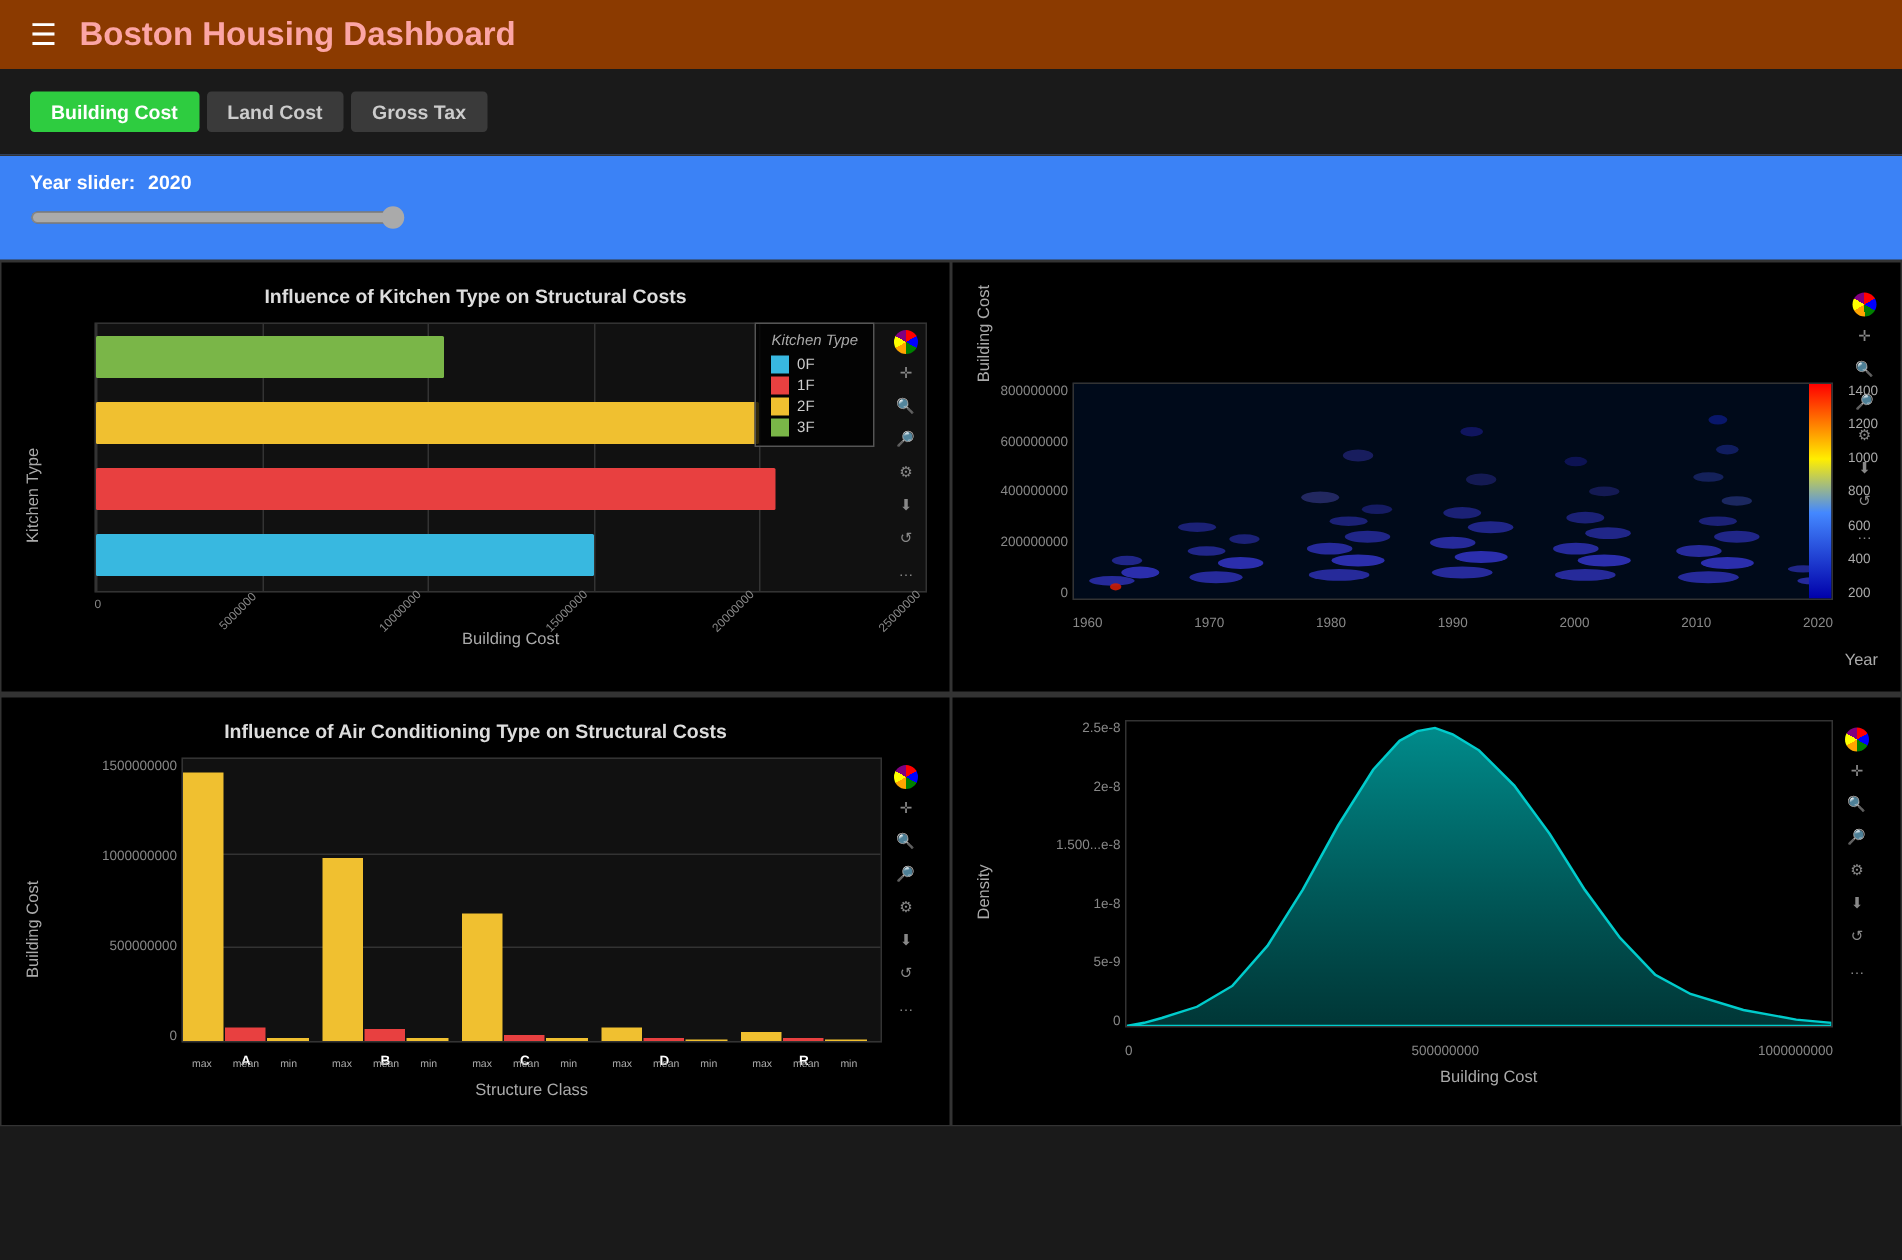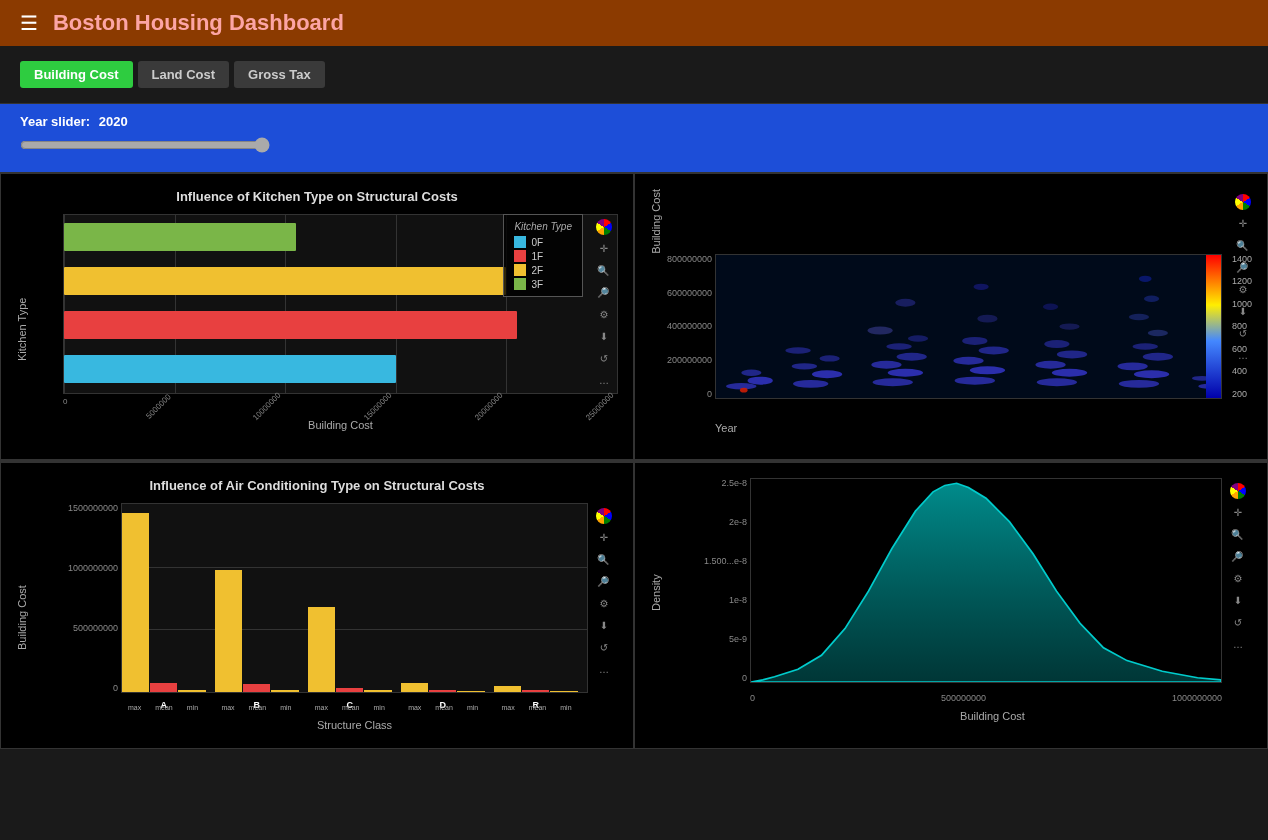--- a/index.html
+++ b/index.html
@@ -30,21 +30,21 @@
       cursor: pointer;
       font-size: 13px;
       font-weight: bold;
     }
     .btn-active { background: #2ecc40; color: #fff; }
     .btn-inactive { background: #3a3a3a; color: #ccc; }
     
     
     .slider-section {
       padding: 10px 20px 15px;
-      background: #1d4ed8;
+      background: #3b82f6;
       border-top: 1px solid #333;
       border-bottom: 1px solid #333;
     }
     .slider-label { font-size: 13px; color: #ccc; margin-bottom: 8px; }
     .slider-label span { color: #fff; font-weight: bold; }
     input[type=range] {
       width: 250px;
       accent-color: #aaa;
       cursor: pointer;
     }
@@ -300,35 +300,44 @@
         <div style="position:absolute; right:0; top:0; bottom:20px; display:flex; flex-direction:column; justify-content:space-between; font-size:9px; color:#aaa;">
           <span>1400</span>
           <span>1200</span>
           <span>1000</span>
           <span>800</span>
           <span>600</span>
           <span>400</span>
           <span>200</span>
         </div>
 
+        <div style="position:absolute; left:65px; right:30px; bottom:0; display:flex; justify-content:space-between; font-size:9px; color:#888;">
+          <span>1960</span>
+            <span>1970</span>
+            <span>1980</span>
+            <span>1990</span>
+            <span>2000</span>
+            <span>2010</span>
+            <span>2020</span>
+        </div>
       </div>
 
       <div class="chart-toolbar" style="right:0;">
         <div class="toolbar-circle"></div>
         <div class="toolbar-btn">✛</div>
         <div class="toolbar-btn">🔍</div>
         <div class="toolbar-btn">🔎</div>
         <div class="toolbar-btn">⚙</div>
         <div class="toolbar-btn">⬇</div>
         <div class="toolbar-btn">↺</div>
         <div class="toolbar-btn">…</div>
       </div>
     </div>
 
-    <div style="text-align:left; font-size:11px; color:#aaa; margin-top:3px; margin-left:65px;">Year</div>
+    <div style="text-align:right; font-size:11px; color:#aaa; margin-top:14px; margin-left:65px;">Year</div>
   </div>
 </div>
 
 <div class="charts-grid section-divider">
 
   <div class="chart-container">
     <div class="chart-title">Influence of Air Conditioning Type on Structural Costs</div>
     <div style="display:flex; height:230px; position:relative;">
       <div class="bar-y-label">Building Cost</div>
       <div style="flex:1; position:relative; padding-left:10px;">

